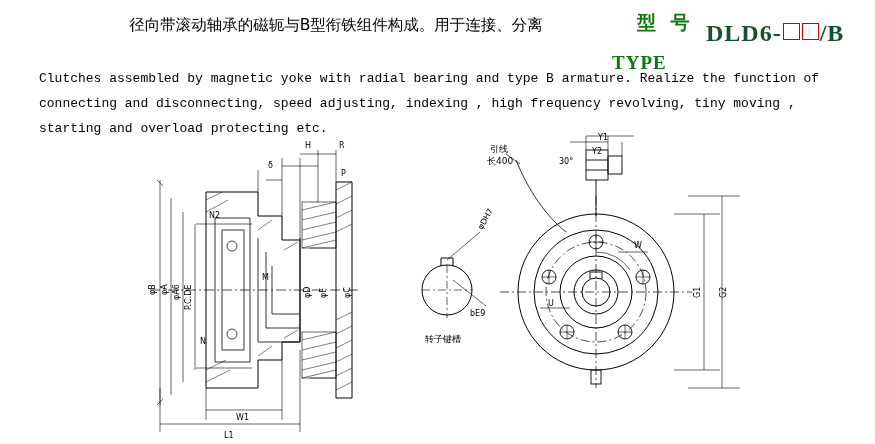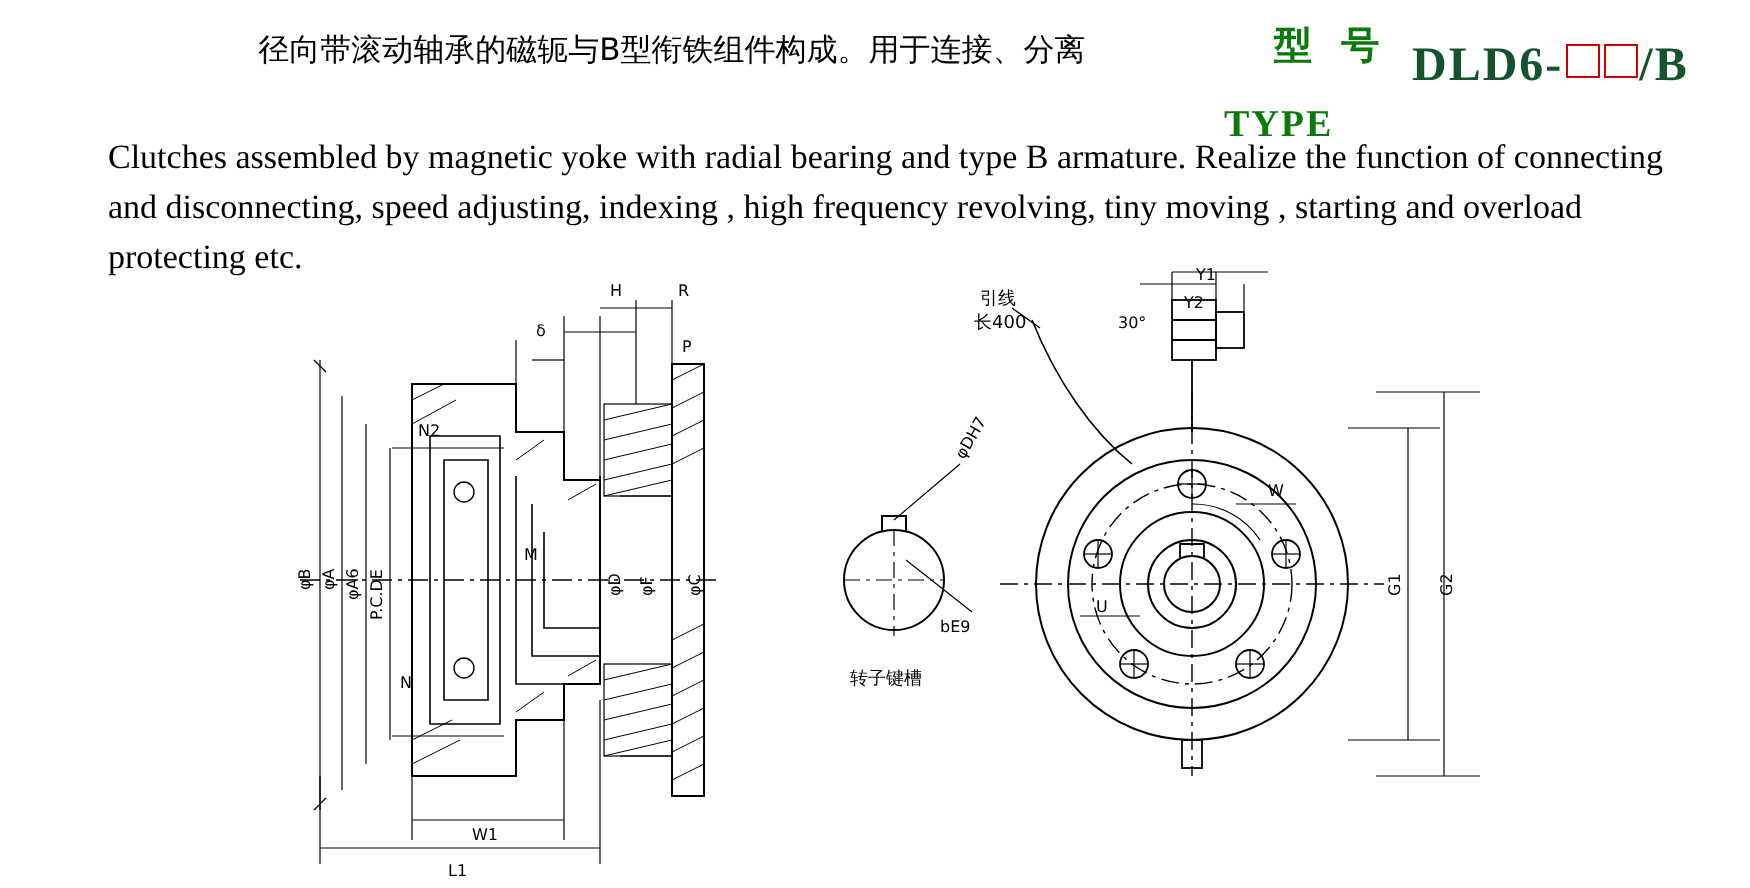--- a/index.html
+++ b/index.html
@@ -40,23 +40,23 @@
     font-family:"Liberation Serif", serif;
     font-weight:bold;font-size:24px;letter-spacing:1px;
     white-space:nowrap;
   }
   .code-box{
     display:inline-block;width:15px;height:15px;
     border:1.6px solid #cc0000;margin:0 1px;vertical-align:1px;
   }
 
   .en-block{
-    position:absolute;left:54px;top:66px;width:806px;
-    font-size:17px;line-height:25px;
-    font-family:Liberation Serif, serif;
+    position:absolute;left:39px;top:66px;width:806px;
+    font-size:13px;line-height:25px;
+    font-family:Liberation Mono, monospace;
   }
 
   
   .drawing{position:absolute;left:0;top:120px;width:875px;height:324px;}
   svg{display:block;}
   .lbl{font-family:"DejaVu Sans", sans-serif;font-size:8px;fill:#000;}
   .lbl-cn{font-family:"DejaVu Sans", sans-serif;font-size:9px;fill:#000;}
 </style>
 </head>
 <body>

